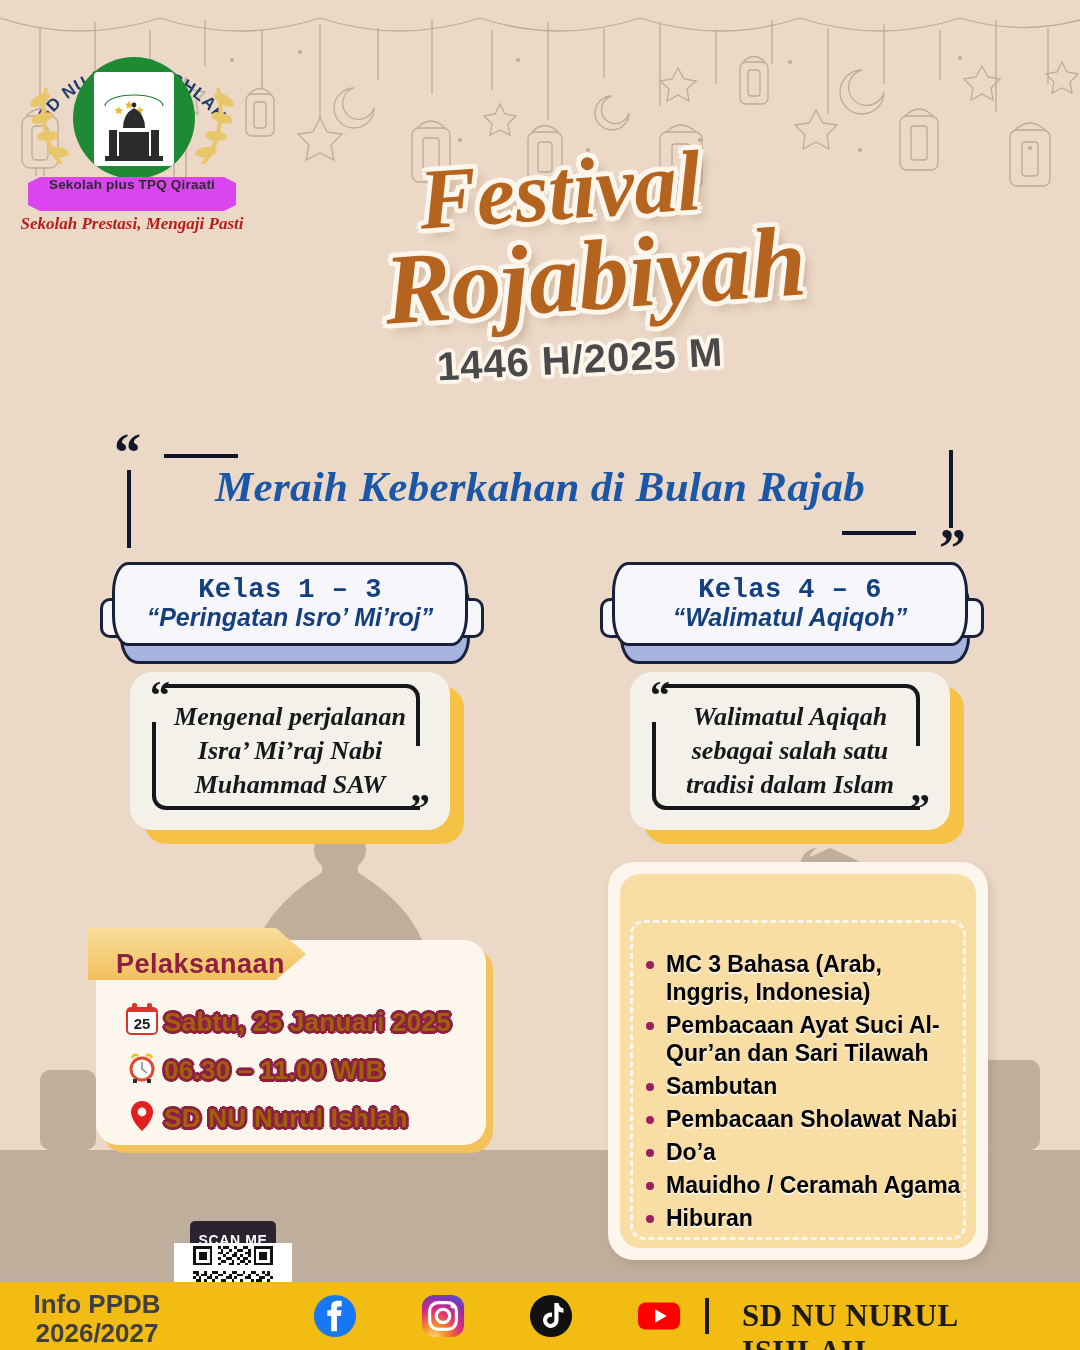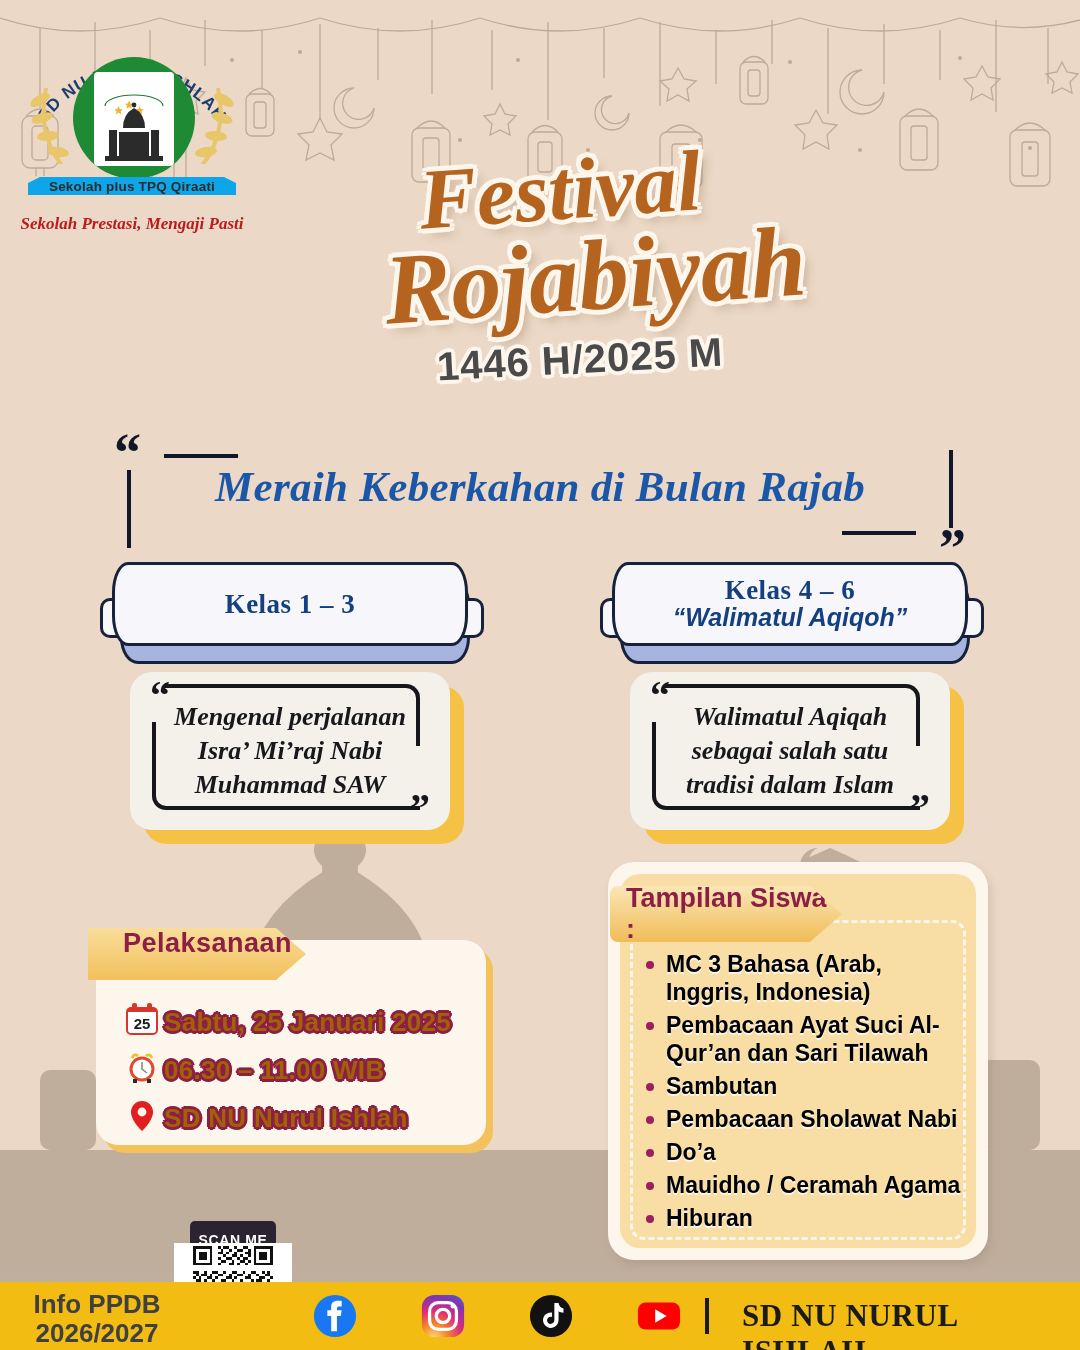--- a/index.html
+++ b/index.html
@@ -26,23 +26,23 @@
   .logo-disc{
     position:absolute;left:58px;top:46px;width:116px;height:116px;border-radius:50%;
     background:#1f8a34;
     box-shadow:0 0 0 3px #1f8a34;
   }
   .logo-inner{
     position:absolute;left:76px;top:58px;width:80px;height:94px;background:#fff;border-radius:4px;
     display:flex;align-items:flex-end;justify-content:center;
   }
   .logo-ribbon{
-    position:absolute;left:10px;top:163px;width:208px;height:18px;background:#0ea5e9;
+    position:absolute;left:10px;top:163px;width:208px;height:34px;background:#d946ef;
     clip-path:polygon(0 6px,12px 0,196px 0,208px 6px,208px 28px,196px 34px,12px 34px,0 28px);
-    display:flex;align-items:center;justify-content:center;
+    display:flex;justify-content:center;
   }
   .logo-ribbon span{font-size:13.5px;font-weight:bold;color:#2b2b2b;letter-spacing:.2px;}
   .logo-motto{
     position:absolute;left:0;top:200px;width:228px;text-align:center;
     font-family:"Liberation Serif",serif;font-style:italic;font-weight:bold;
     font-size:17px;color:#b91c1c;
   }
   .logo-arc text{font:bold 17px "Liberation Sans",sans-serif;fill:#1f3c6e;letter-spacing:1px;}
 
   
@@ -92,21 +92,21 @@
   .banner .bg-main{
     position:absolute;left:0;top:0;width:350px;height:78px;background:#f7f7fb;
     border:3px solid #18213b;border-radius:16px/30px;
     display:flex;flex-direction:column;align-items:center;justify-content:center;
   }
   .banner .tab{
     position:absolute;width:20px;height:34px;background:#f7f7fb;border:3px solid #18213b;top:36px;
   }
   .banner .tab.l{left:-12px;border-radius:10px 0 0 10px;border-right:none;}
   .banner .tab.r{right:-12px;border-radius:0 10px 10px 0;border-left:none;}
-  .banner .l1{font-size:27px;font-weight:bold;color:#14407f;font-family:Liberation Serif, serif;letter-spacing:.5px;line-height:1.05;}
+  .banner .l1{font-size:27px;font-weight:bold;color:#14407f;font-family:Liberation Mono, monospace;letter-spacing:.5px;line-height:1.05;}
   .banner .l2{font-size:25px;font-weight:bold;font-style:italic;color:#14407f;font-family:"Liberation Sans",sans-serif;line-height:1.1;}
 
   
   .qcard{position:absolute;width:320px;height:158px;}
   .qcard.left{left:130px;top:672px;}
   .qcard.right{left:630px;top:672px;}
   .qcard .shadow{position:absolute;left:14px;top:14px;width:320px;height:158px;background:#f5c246;border-radius:22px;}
   .qcard .face{
     position:absolute;left:0;top:0;width:320px;height:158px;background:#f4f1ea;border-radius:22px;
     display:flex;align-items:center;justify-content:center;
@@ -124,21 +124,21 @@
   }
 
   
   .pel{position:absolute;left:96px;top:940px;width:390px;height:205px;}
   .pel .shadow{position:absolute;left:7px;top:8px;width:390px;height:205px;background:#f3c25a;border-radius:22px;}
   .pel .face{position:absolute;left:0;top:0;width:390px;height:205px;background:#fdf6ec;border-radius:22px;}
   .pel .tag{
     position:absolute;left:-8px;top:-12px;height:52px;width:218px;
     background:linear-gradient(180deg,#f8dd9a 0%,#f2c05c 100%);
     clip-path:polygon(0 0,188px 0,218px 26px,188px 52px,0 52px);
-    display:flex;align-items:flex-start;padding-left:35px;box-sizing:border-box;
+    display:flex;align-items:flex-end;padding-left:28px;box-sizing:border-box;
   }
   .pel .tag span{font-size:27px;font-weight:bold;color:#8d1f45;font-family:"Liberation Sans",sans-serif;letter-spacing:.5px;}
   .pel .rows{position:absolute;left:24px;top:58px;width:350px;}
   .pel .row{display:flex;align-items:center;height:48px;}
   .pel .row .ico{width:44px;height:40px;flex:0 0 44px;display:flex;align-items:flex-start;justify-content:center;}
   .pel .row .txt{
     font-family:"Liberation Sans",sans-serif;font-weight:bold;font-size:26px;color:#a16207;
     letter-spacing:.3px;
     text-shadow:-2px -2px 0 #8d1f45,2px -2px 0 #8d1f45,-2px 2px 0 #8d1f45,2px 2px 0 #8d1f45,0 3px 0 #8d1f45,0 -3px 0 #8d1f45,3px 0 0 #8d1f45,-3px 0 0 #8d1f45;
   }
@@ -390,20 +390,21 @@
     <div class="tg-dash d2"></div>
     <div class="tg-q close">”</div>
   </div>
 
   <div class="banner left">
     <div class="bg-shadow"></div>
     <div class="tab l"></div>
     <div class="tab r"></div>
     <div class="bg-main">
       <div class="l1">Kelas 1 – 3</div>
+      <div class="l2">“Peringatan Isro’ Mi’roj”</div>
     </div>
   </div>
 
   <div class="banner right">
     <div class="bg-shadow"></div>
     <div class="tab l"></div>
     <div class="tab r"></div>
     <div class="bg-main">
       <div class="l1">Kelas 4 – 6</div>
       <div class="l2">“Walimatul Aqiqoh”</div>
@@ -477,23 +478,20 @@
         <span class="txt">SD NU Nurul Ishlah</span>
       </div>
 
     </div>
   </div>
 
   <div class="tsp">
     <div class="frame"></div>
     <div class="inner"></div>
     <div class="dashed"></div>
-    <div class="tag">
-      <span>Tampilan Siswa :</span>
-    </div>
     <ul>
       <li>MC 3 Bahasa (Arab, Inggris, Indonesia)</li>
       <li>Pembacaan Ayat Suci Al-Qur’an dan Sari Tilawah</li>
       <li>Sambutan</li>
       <li>Pembacaan Sholawat Nabi</li>
       <li>Do’a</li>
       <li>Mauidho / Ceramah Agama</li>
       <li>Hiburan</li>
     </ul>
   </div>

